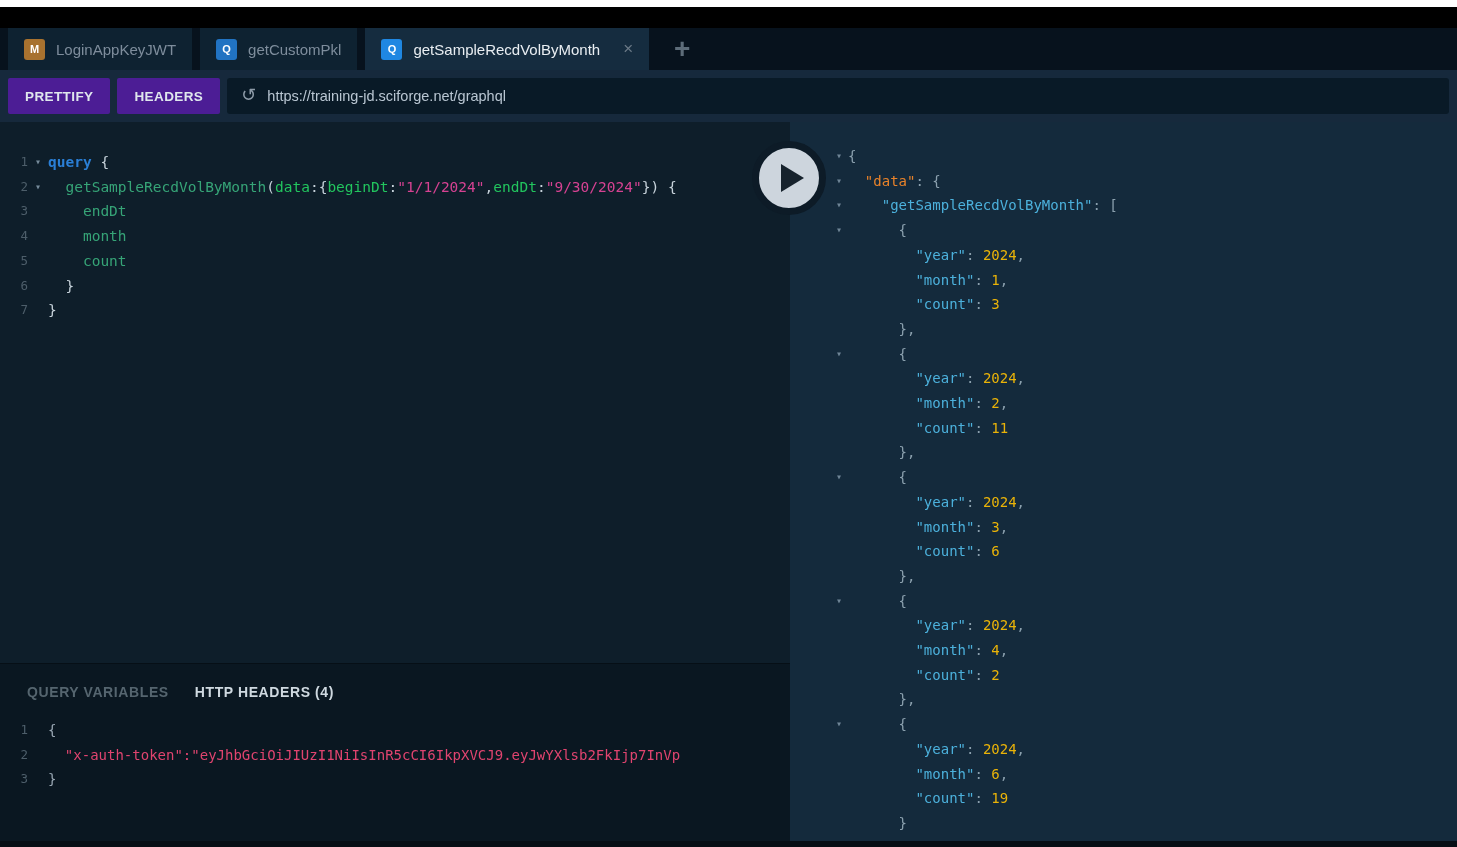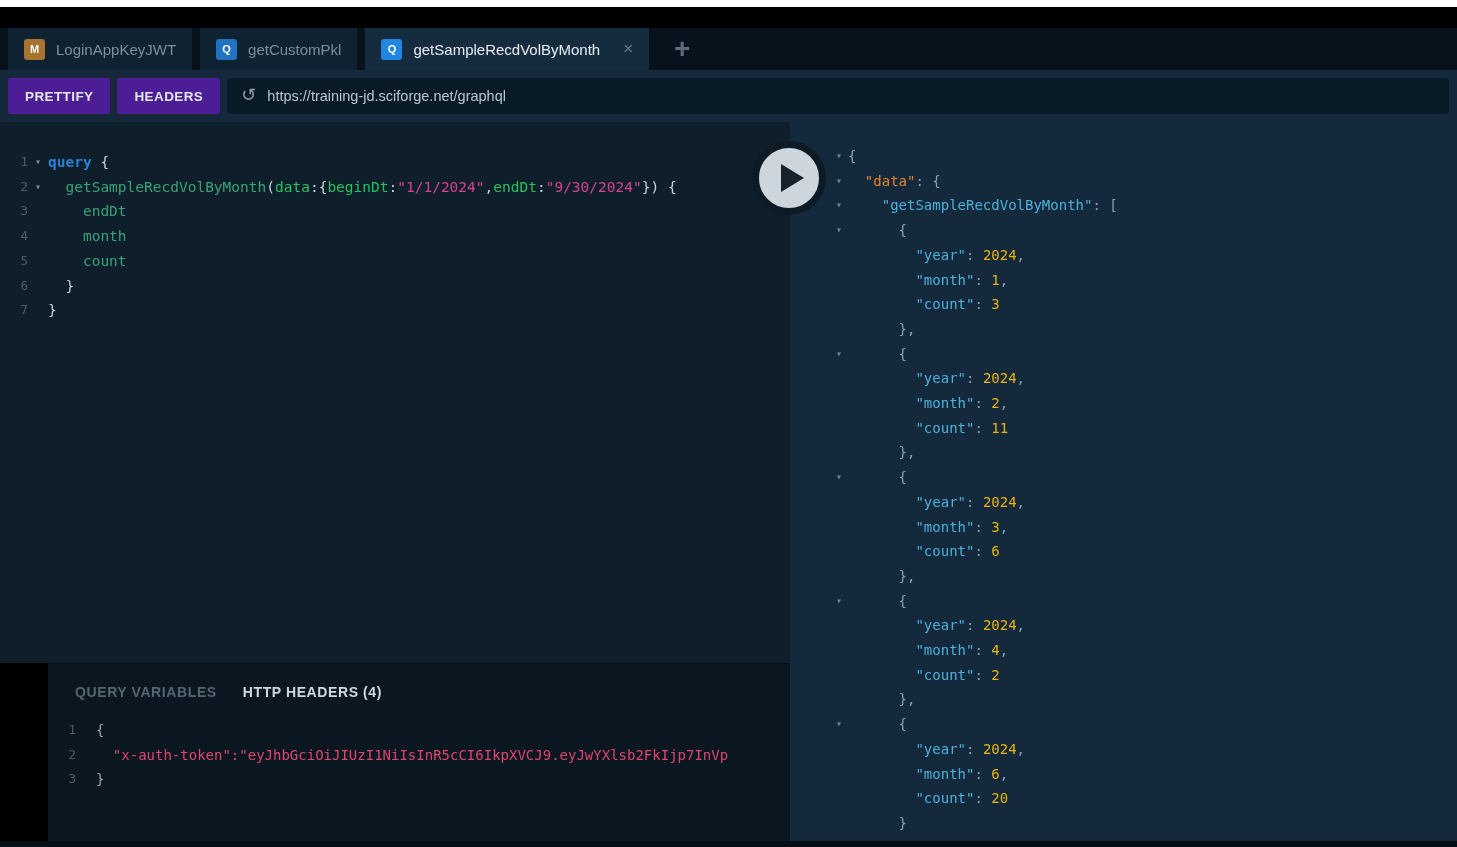--- a/index.html
+++ b/index.html
@@ -19,21 +19,21 @@
   .toolbar { height:52px; background:#16293c; display:flex; align-items:center; padding:0 8px; gap:7px; }
   .tbtn { height:36px; padding:0 17px; background:#4c1d95; color:#dfe7ed; font-weight:bold; font-size:13.5px; letter-spacing:.4px; display:flex; align-items:center; border-radius:2px; cursor:pointer; }
   .urlbar { flex:1; height:36px; background:#091a27; border-radius:3px; display:flex; align-items:center; padding:0 14px; gap:11px; }
   .replay { color:#8d9ba8; font-size:18px; line-height:1; transform:translateY(-1px); }
   .url { color:#b9c6d2; font-size:14.5px; }
 
   
   .main { display:flex; height:725px; position:relative; }
   .left { width:790px; display:flex; flex-direction:column; flex:none; }
   .qeditor { height:541px; background:#0e1e2a; padding-top:28px; overflow:hidden; }
-  .vars { height:184px; background:#0a1721; border-top:1px solid #060f16; overflow:hidden;margin-left:48px; }
+  .vars { height:184px; background:#0a1721; border-top:1px solid #060f16; overflow:hidden; }
   .vars-header { padding:20px 0 0 27px; display:flex; gap:26px; font-size:14px; font-weight:bold; letter-spacing:.6px; }
   .vars-tab { color:#55656f; cursor:pointer; }
   .vars-tab.active { color:#cfd9e0; }
   .vcode { margin-top:18px; }
   .right { flex:1; background:#142a3c; padding-top:22px; overflow:hidden; }
 
   
   .cl { display:flex; line-height:24.7px; font-family:"DejaVu Sans Mono",monospace; font-size:14px; white-space:pre; }
   .qeditor .cl { font-size:14.5px; }
   .ln { width:28px; text-align:right; color:#4d5e6a; font-size:12.5px; flex:none; }
@@ -141,21 +141,21 @@
         <div class="cl"><span class="fa"></span><span><span class="tk-pn">        </span><span class="tk-key">"count"</span><span class="tk-pn">: </span><span class="tk-num2">6</span></span></div>
         <div class="cl"><span class="fa"></span><span><span class="tk-pn">      },</span></span></div>
         <div class="cl"><span class="fa">▾</span><span><span class="tk-pn">      {</span></span></div>
         <div class="cl"><span class="fa"></span><span><span class="tk-pn">        </span><span class="tk-key">"year"</span><span class="tk-pn">: </span><span class="tk-num2">2024</span><span class="tk-pn">,</span></span></div>
         <div class="cl"><span class="fa"></span><span><span class="tk-pn">        </span><span class="tk-key">"month"</span><span class="tk-pn">: </span><span class="tk-num2">4</span><span class="tk-pn">,</span></span></div>
         <div class="cl"><span class="fa"></span><span><span class="tk-pn">        </span><span class="tk-key">"count"</span><span class="tk-pn">: </span><span class="tk-num2">2</span></span></div>
         <div class="cl"><span class="fa"></span><span><span class="tk-pn">      },</span></span></div>
         <div class="cl"><span class="fa">▾</span><span><span class="tk-pn">      {</span></span></div>
         <div class="cl"><span class="fa"></span><span><span class="tk-pn">        </span><span class="tk-key">"year"</span><span class="tk-pn">: </span><span class="tk-num2">2024</span><span class="tk-pn">,</span></span></div>
         <div class="cl"><span class="fa"></span><span><span class="tk-pn">        </span><span class="tk-key">"month"</span><span class="tk-pn">: </span><span class="tk-num2">6</span><span class="tk-pn">,</span></span></div>
-        <div class="cl"><span class="fa"></span><span><span class="tk-pn">        </span><span class="tk-key">"count"</span><span class="tk-pn">: </span><span class="tk-num2">20</span></span></div>
+        <div class="cl"><span class="fa"></span><span><span class="tk-pn">        </span><span class="tk-key">"count"</span><span class="tk-pn">: </span><span class="tk-num2">19</span></span></div>
         <div class="cl"><span class="fa"></span><span><span class="tk-pn">      }</span></span></div>
       </div>
 
     <div class="play">
       <div class="play-tri"></div>
     </div>
   </div>
 
   <div class="bottom-strip"></div>
 </div>

